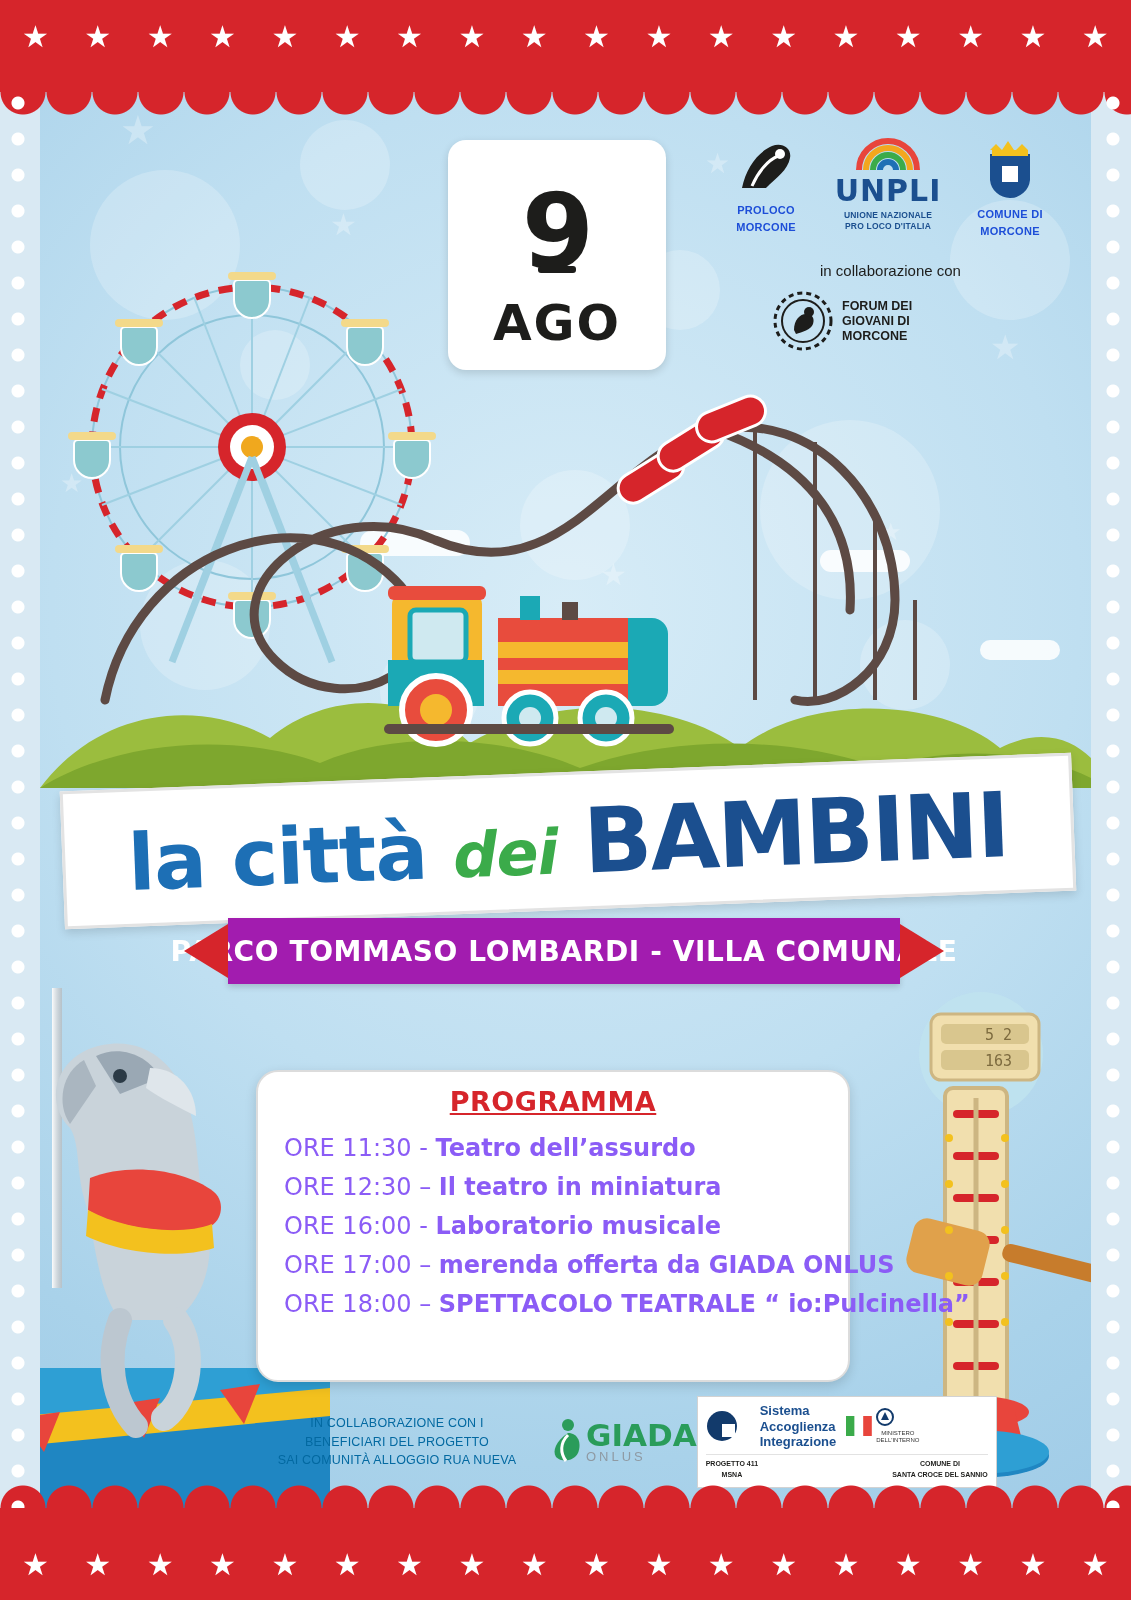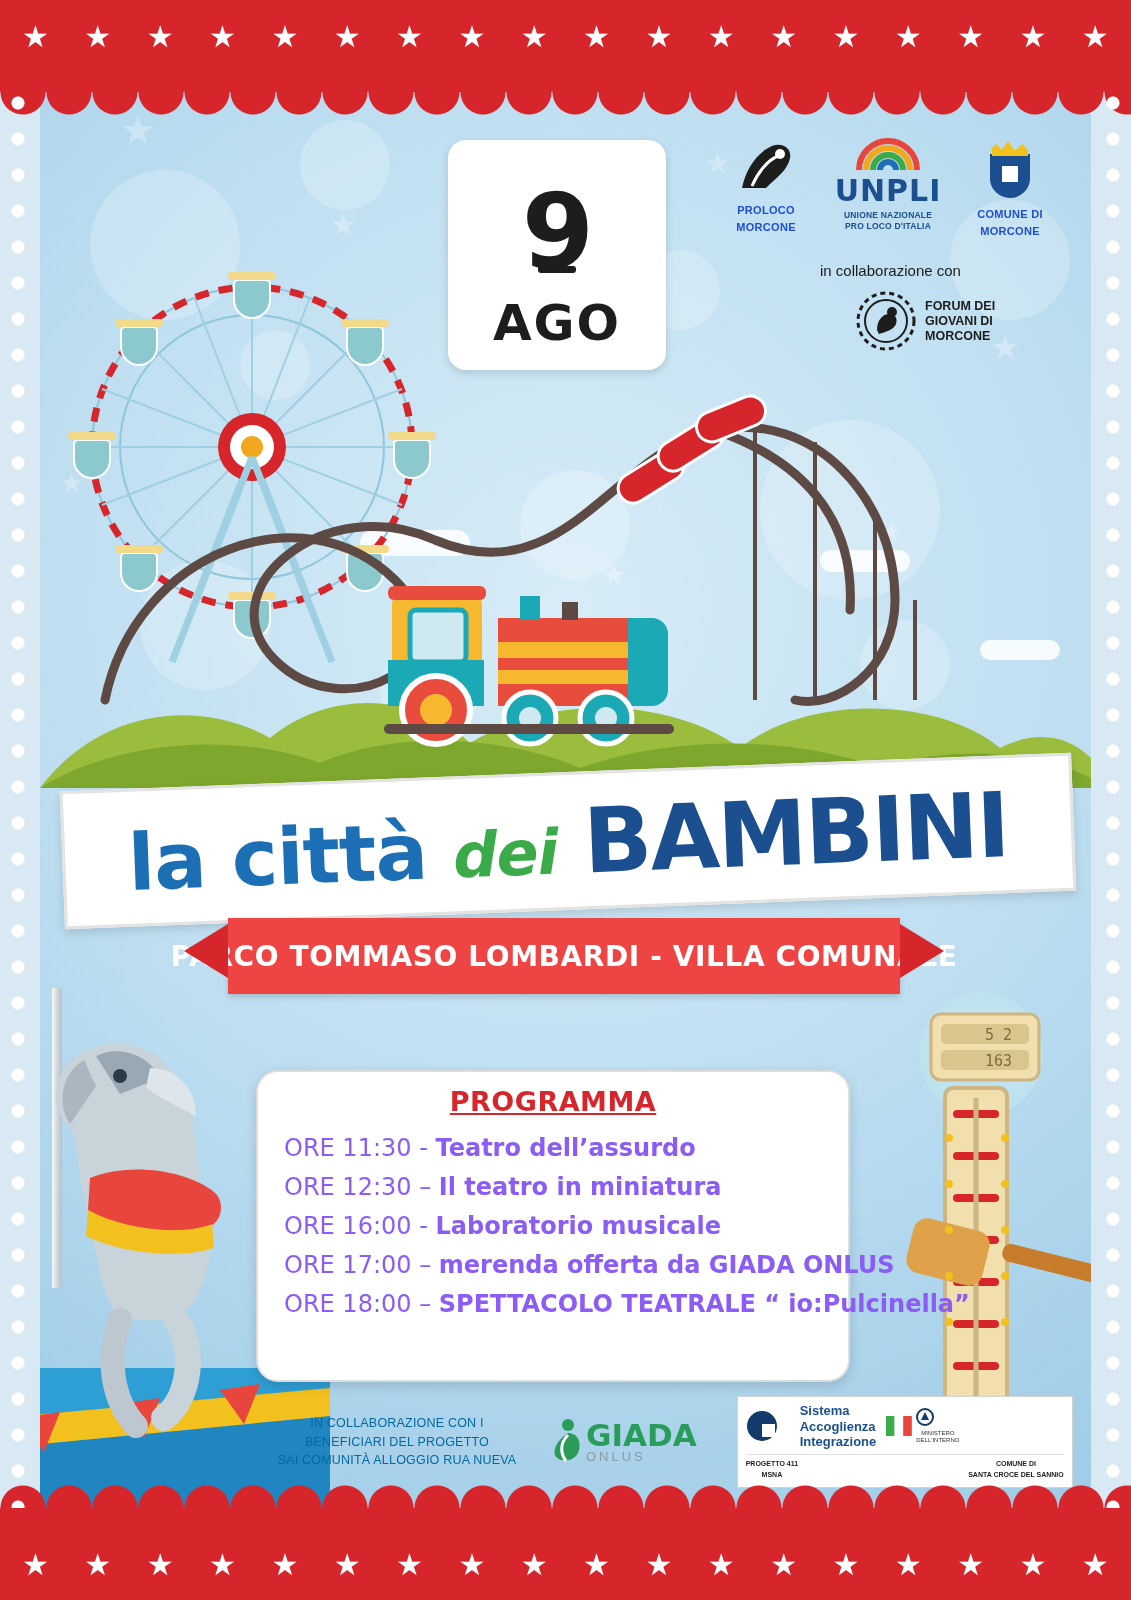--- a/index.html
+++ b/index.html
@@ -195,21 +195,21 @@
     position: absolute;
     top: 262px;
     left: 820px;
     font-size: 15px;
     color: #1d1d1b;
     z-index: 20;
   }
   .forum-block {
     position: absolute;
     top: 290px;
-    left: 855px;
+    left: 772px;
     z-index: 20;
     display: flex;
     align-items: center;
     gap: 8px;
   }
   .forum-text {
     font-size: 12.5px;
     font-weight: bold;
     color: #1d1d1b;
     line-height: 1.2;
@@ -275,22 +275,22 @@
   .t-blue { color: #1d6fb5; }
   .t-green { color: #3bab4a; font-style: italic; font-size: 62px; }
   .t-navy { color: #1b4f8f; font-size: 90px; letter-spacing: -2px; }
 
   
   .ribbon {
     position: absolute;
     left: 228px;
     top: 918px;
     width: 672px;
-    height: 76px;
-    background: #ef4444;
+    height: 66px;
+    background: #a21caf;
     z-index: 15;
     display: flex;
     align-items: center;
     justify-content: center;
     box-shadow: 0 3px 6px rgba(0,0,0,.16);
   }
   .ribbon:before, .ribbon:after {
     content: "";
     position: absolute;
     top: 6px;
@@ -402,22 +402,21 @@
     color: #2a9c5a;
     line-height: .95;
   }
   .giada-sub {
     font-size: 13px;
     color: #8f9aa3;
     letter-spacing: 3px;
     line-height: 1;
   }
   .sai-card {
-    margin-left: 40px;
-    width: 336px;
+    width: 300px;
     background: #ffffff;
     border: 1px solid #d2d2d2;
     padding: 6px 8px;
     box-sizing: border-box;
   }
   .sai-top {
     display: flex;
     align-items: center;
     gap: 10px;
   }

